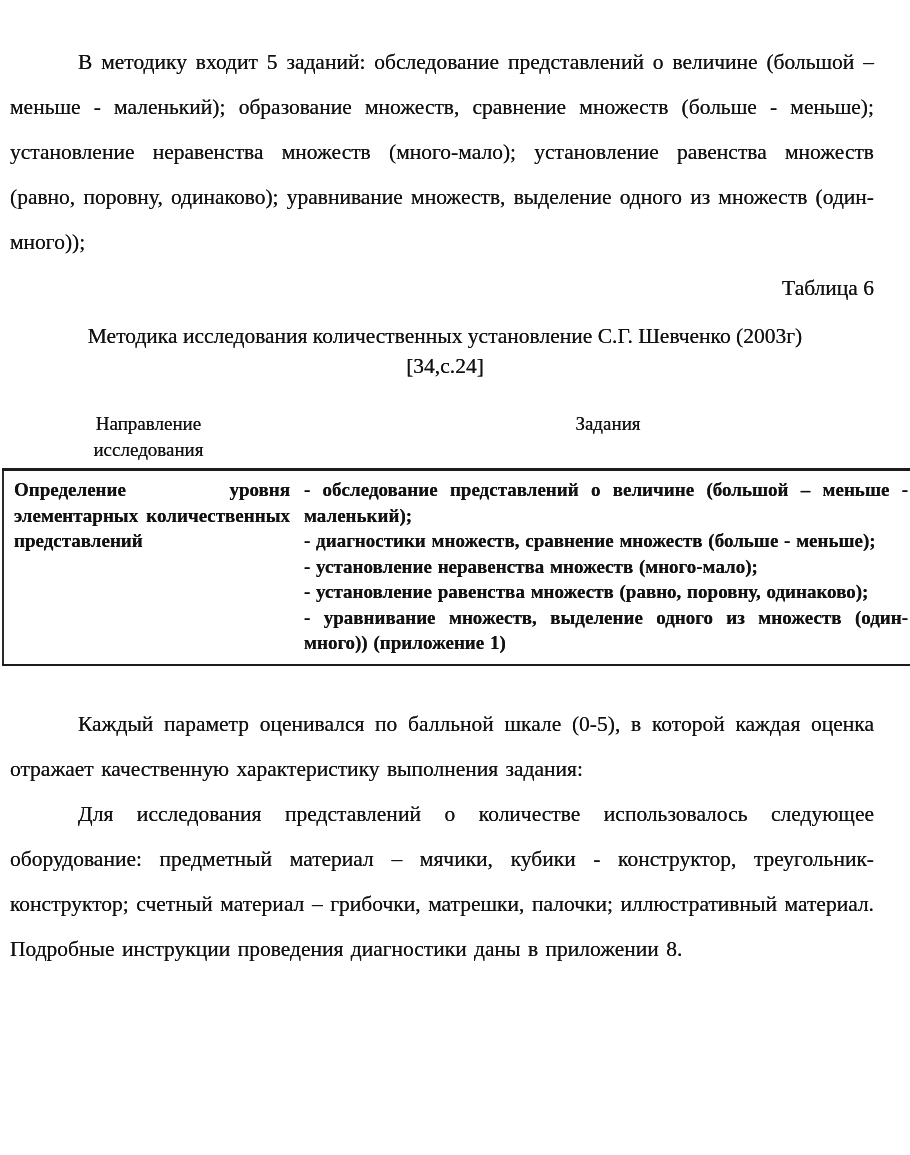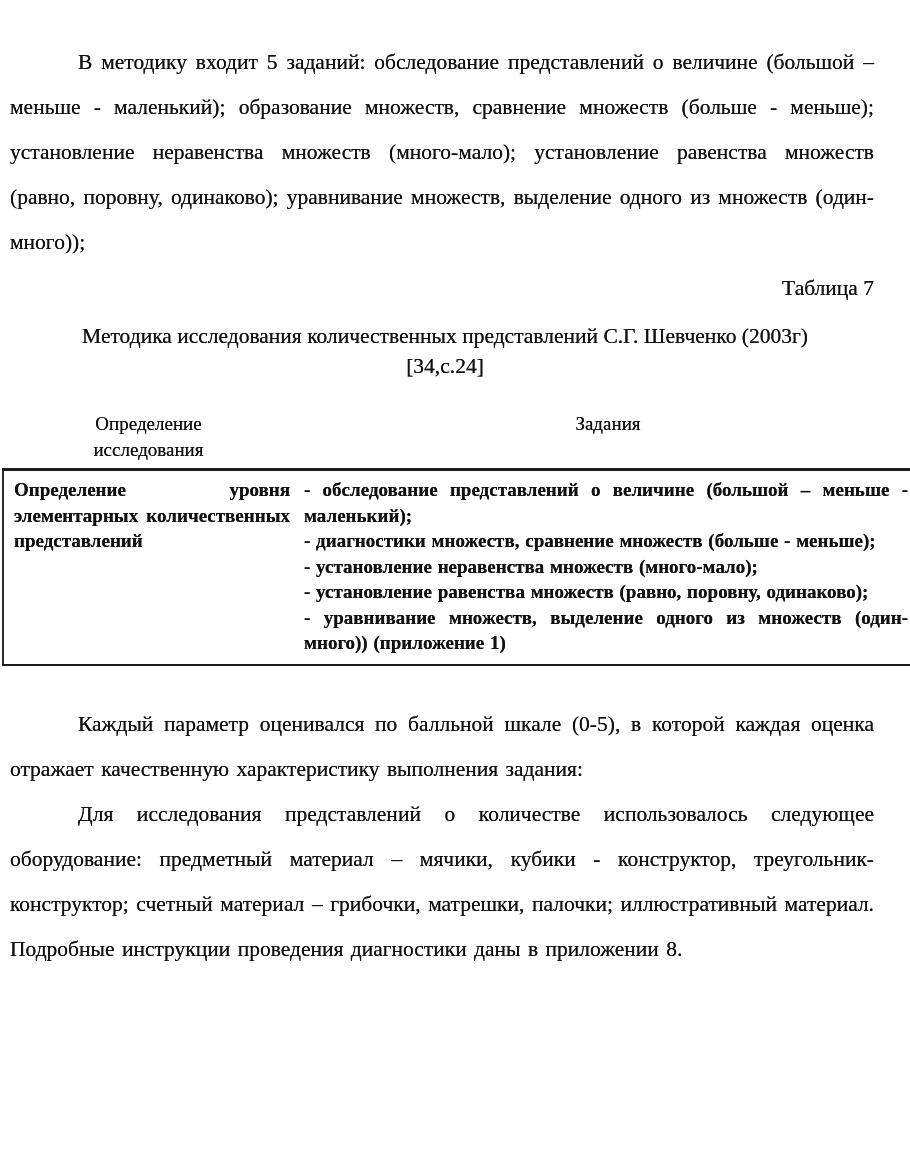--- a/index.html
+++ b/index.html
@@ -89,29 +89,29 @@
 
   .gap-after-table { height: 36px; }
 </style>
 </head>
 <body>
 
 <div class="page">
 
   <p class="body-par">В методику входит 5 заданий: обследование представлений о величине (большой – меньше - маленький); образование множеств, сравнение множеств (больше - меньше); установление неравенства множеств (много-мало); установление равенства множеств (равно, поровну, одинаково); уравнивание множеств, выделение одного из множеств (один-много));</p>
 
-  <div class="table-caption">Таблица 7</div>
+  <div class="table-caption">Таблица 6</div>
 
-  <div class="table-title">Методика исследования количественных представлений С.Г. Шевченко (2003г) [34,с.24]</div>
+  <div class="table-title">Методика исследования количественных установление С.Г. Шевченко (2003г) [34,с.24]</div>
 
   <table class="method-table">
     <tbody>
       <tr class="hdr">
         <td class="col-direction">
-          <div>Определение исследования</div>
+          <div>Направление исследования</div>
         </td>
         <td class="col-tasks">Задания</td>
       </tr>
       <tr class="bod">
         <td class="col-direction">Определение уровня элементарных количественных представлений</td>
         <td class="col-tasks">
           <div class="task-line">- обследование представлений о величине (большой – меньше - маленький);</div>
           <div class="task-line">- диагностики множеств, сравнение множеств (больше - меньше);</div>
           <div class="task-line">- установление неравенства множеств (много-мало);</div>
           <div class="task-line">- установление равенства множеств (равно, поровну, одинаково);</div>

